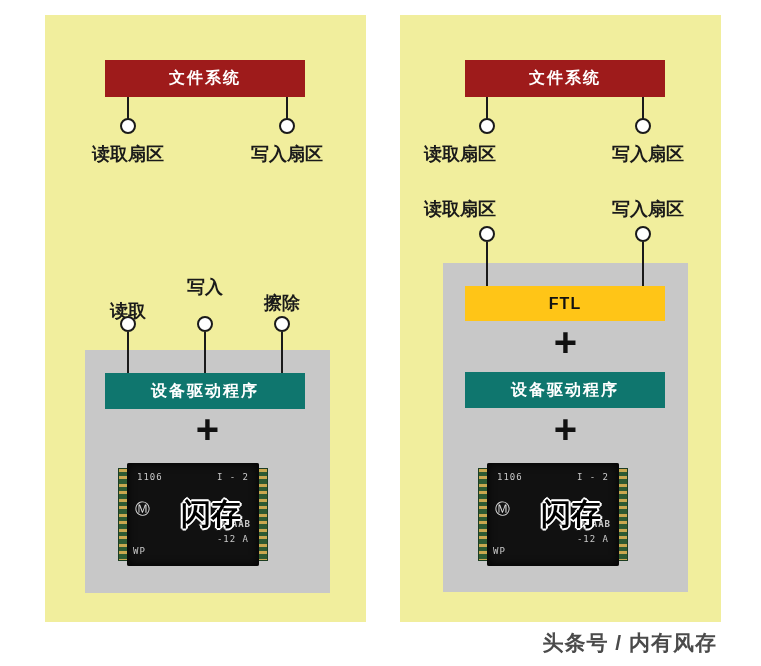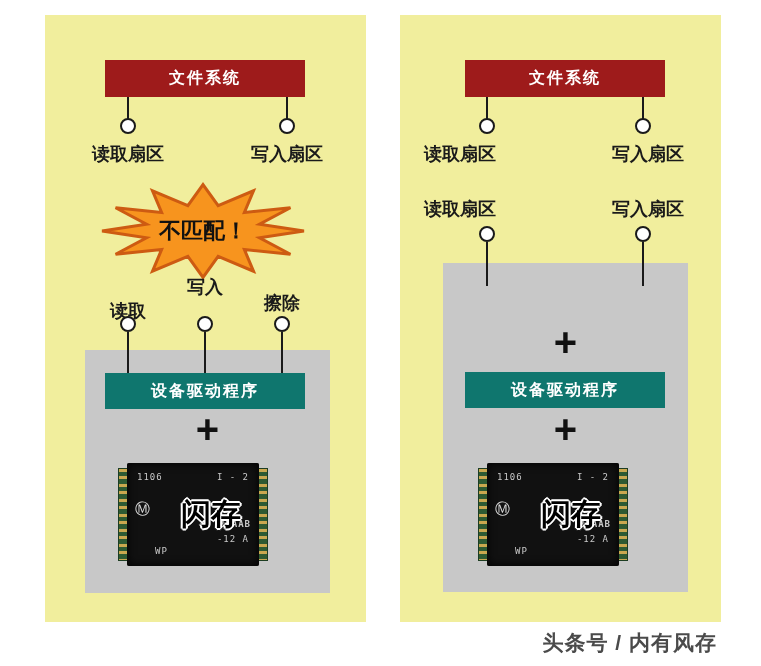--- a/index.html
+++ b/index.html
@@ -42,21 +42,21 @@
           background:repeating-linear-gradient(180deg,#caa84f 0 3px,#2e5b33 3px 7.5px);
           border:1px solid #1d3d22; }
   .pins-l { left:0; } .pins-r { right:0; }
   .chip-body { position:absolute; left:9px; right:9px; top:0; bottom:0;
                background:#111111; border-radius:2px;
                box-shadow:inset 0 0 10px #000; }
   .ct { position:absolute; font-family:"DejaVu Sans Mono",monospace; font-size:9px;
         color:#c9c9c9; letter-spacing:1px; white-space:nowrap; }
   .tl { left:10px; top:9px; } .tr { right:10px; top:9px; }
   .mr { right:8px; top:56px;font-weight:bold; }
-  .bl { left:28px; bottom:10px; } .br { right:10px; bottom:22px; }
+  .bl { left:6px; bottom:10px; } .br { right:10px; bottom:22px; }
   .chip-logo { position:absolute; left:8px; top:37px; font-size:15px; color:#dddddd; }
   .flash-label { position:absolute; inset:0; display:flex; align-items:center; justify-content:center;
                  font-size:30px; font-weight:700; color:#000;
                  text-shadow:-2px 0 0 #fff,2px 0 0 #fff,0 -2px 0 #fff,0 2px 0 #fff,
                              -1px -1px 0 #fff,1px -1px 0 #fff,-1px 1px 0 #fff,1px 1px 0 #fff;padding-left:36px; }
 
   .watermark { position:absolute; right:44px; top:629px; font-size:21px; font-weight:700;
                color:#4a4a4a; letter-spacing:1px; }
 </style>
 </head>
@@ -71,26 +71,20 @@
     </div>
 
     <div class="vline" style="left:82px;top:82px;height:22px"></div>
     <div class="vline" style="left:241px;top:82px;height:22px"></div>
     <div class="node" style="left:75px;top:103px"></div>
     <div class="node" style="left:234px;top:103px"></div>
 
     <div class="lbl" style="left:33px;top:127px;width:100px">读取扇区</div>
     <div class="lbl" style="left:192px;top:127px;width:100px">写入扇区</div>
 
-    <div class="burst" style="left:52px;top:165px;width:212px;height:102px">
-      <svg width="212" height="102" viewBox="0 0 210 100">
-        <polygon stroke="#cd5b12" stroke-width="3" stroke-linejoin="miter" points="205,50 161,56.7 191.6,73 146,68.4 155,89.8 120,75.1 105,96 90,75.1 55,89.8 64,68.4 18.4,73 49,56.7 5,50 49,43.3 18.4,27 64,31.6 55,10.2 90,24.9 105,4 120,24.9 155,10.2 146,31.6 191.6,27 161,43.3" fill="#f7941e"></polygon>
-      </svg>
-      <div class="btxt">不匹配！</div>
-    </div>
 
     <div class="lbl" style="left:43px;top:284px;width:80px">读取</div>
     <div class="lbl" style="left:120px;top:260px;width:80px">写入</div>
     <div class="lbl" style="left:197px;top:276px;width:80px">擦除</div>
 
     <div class="node" style="left:75px;top:301px"></div>
     <div class="node" style="left:152px;top:301px"></div>
     <div class="node" style="left:229px;top:301px"></div>
 
     <div class="grayfield" style="left:40px;top:335px;width:245px;height:243px"></div>
@@ -139,20 +133,23 @@
     <div class="lbl" style="left:198px;top:182px;width:100px">写入扇区</div>
 
     <div class="node" style="left:79px;top:211px"></div>
     <div class="node" style="left:235px;top:211px"></div>
 
     <div class="grayfield" style="left:43px;top:248px;width:245px;height:329px"></div>
 
     <div class="vline" style="left:86px;top:227px;height:44px"></div>
     <div class="vline" style="left:242px;top:227px;height:44px"></div>
 
+    <div class="box gold" style="left:65px;top:271px;width:200px;height:35px">
+      <span>FTL</span>
+    </div>
 
     <div class="plus" style="left:43px;top:307px;width:245px">+</div>
 
     <div class="box navy" style="left:65px;top:357px;width:200px;height:36px">
       <span>设备驱动程序</span>
     </div>
 
     <div class="plus" style="left:43px;top:394px;width:245px">+</div>
 
     <div class="chip" style="left:78px;top:448px">

